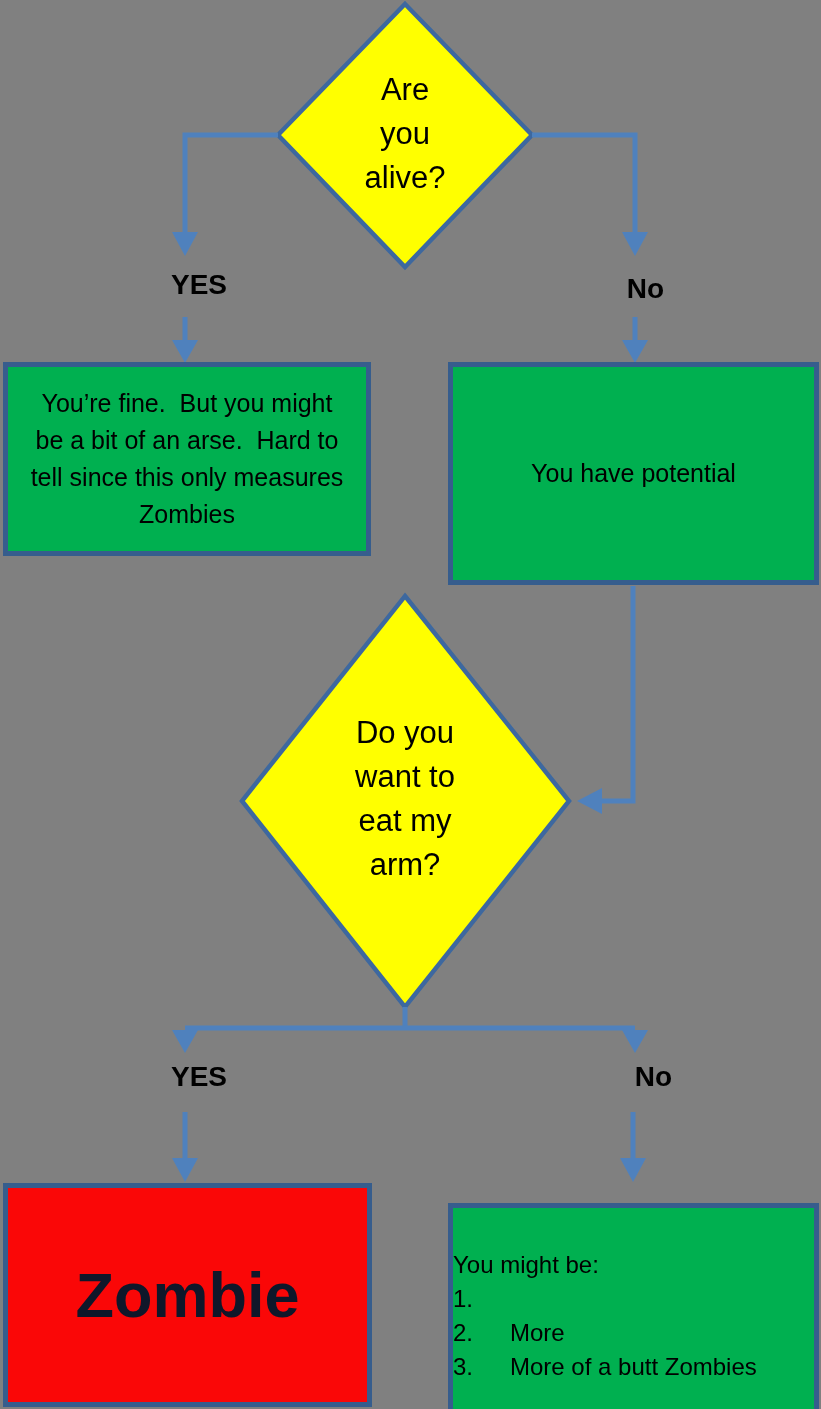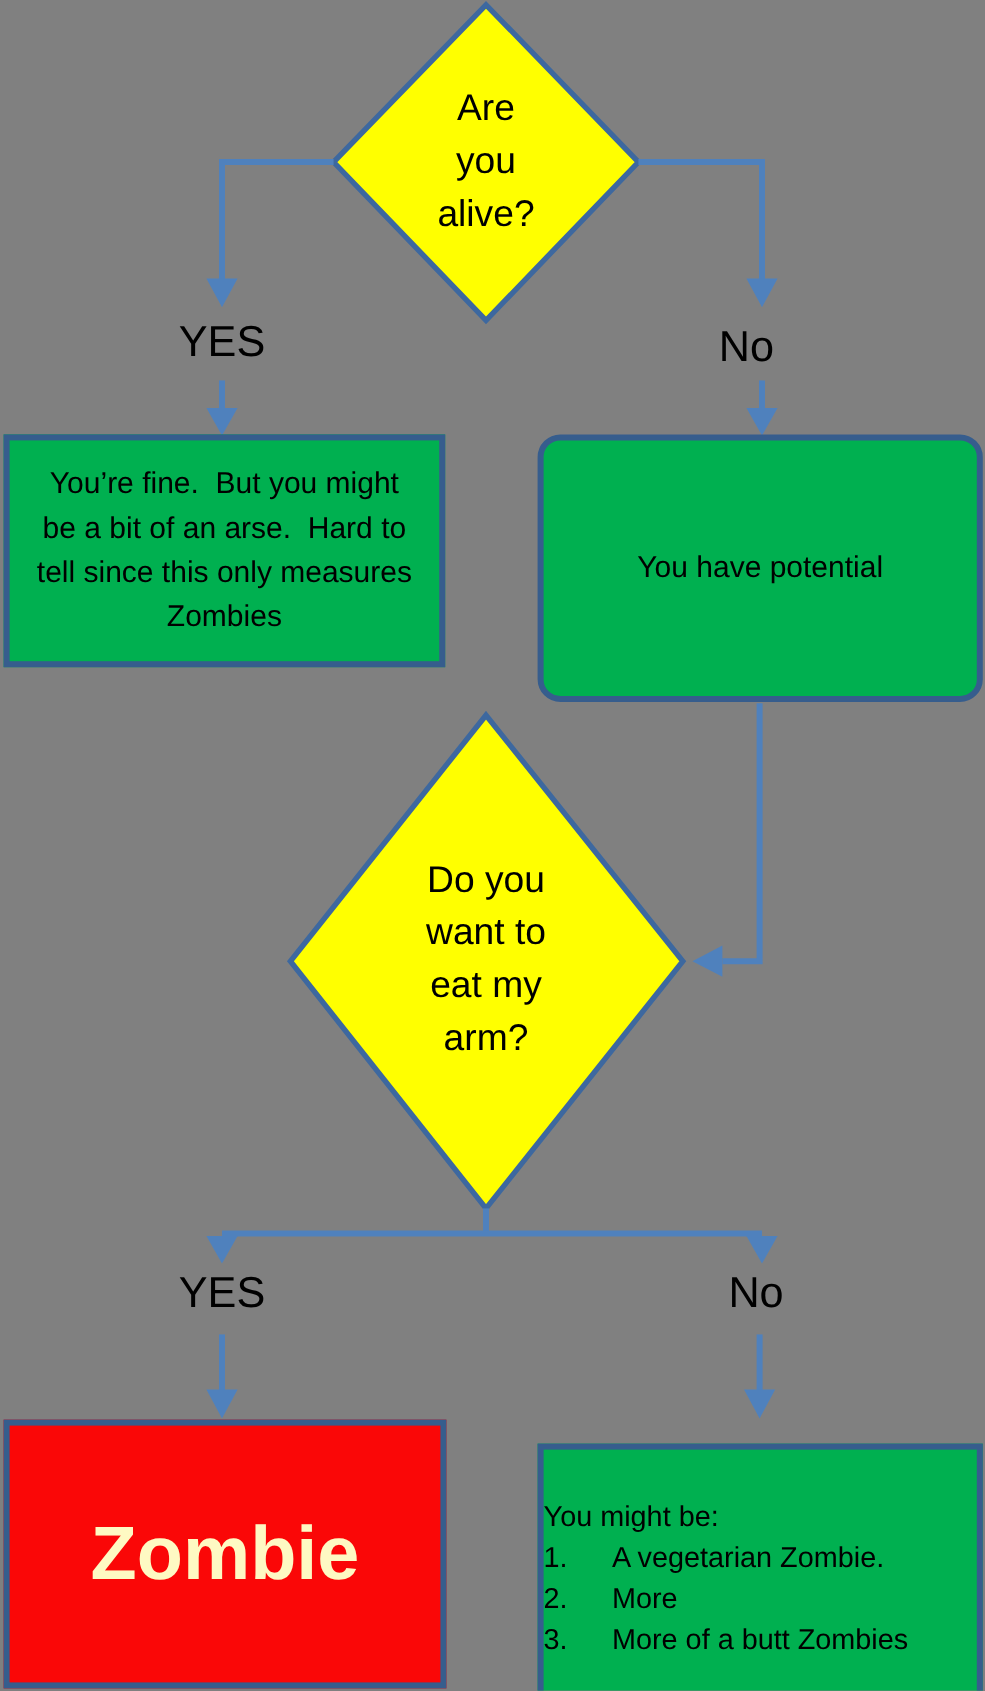--- a/index.html
+++ b/index.html
@@ -26,23 +26,23 @@
     left: 295px;
     width: 220px;
     text-align: center;
     font-size: 31px;
     line-height: 44px;
     white-space: pre-line;
   }
   .branch-label {
     position: absolute;
     width: 84px;
-    text-align: center;
-    font-size: 36px;
-    font-weight: 400;
+    text-align: right;
+    font-size: 28px;
+    font-weight: 700;
     line-height: 38px;
   }
   .outcome-box {
     position: absolute;
     box-sizing: border-box;
     background: #00B050;
     border: 5px solid #365D8D;
     display: flex;
     align-items: center;
     justify-content: center;
@@ -56,21 +56,21 @@
   .zombie-box {
     position: absolute;
     box-sizing: border-box;
     background: #FA0707;
     border: 5px solid #365D8D;
     display: flex;
     align-items: center;
     justify-content: center;
   }
   .zombie-text {
-    color: #fef9c3;
+    color: #0f172a;
     font-weight: bold;
     font-size: 63px;
   }
   .list-box {
     position: absolute;
     box-sizing: border-box;
     background: #00B050;
     border: 5px solid #365D8D;
     display: flex;
     flex-direction: column;
@@ -139,33 +139,32 @@
   <div class="branch-label" style="left:143px; top:1058px;">YES</div>
   <div class="branch-label" style="left:588px; top:1058px;">No</div>
 
   <div class="outcome-box" style="left:3px; top:362px; width:368px; height:194px;">
     <div class="outcome-text">You’re fine.  But you might
 be a bit of an arse.  Hard to
 tell since this only measures
 Zombies</div>
   </div>
 
-  <div class="outcome-box" style="left:448px; top:362px; width:371px; height:223px;border-radius:19px;">
+  <div class="outcome-box" style="left:448px; top:362px; width:371px; height:223px;">
     <div class="outcome-text">You have potential</div>
   </div>
 
   <div class="zombie-box" style="left:3px; top:1183px; width:369px; height:224px;">
     <div class="zombie-text">Zombie</div>
   </div>
 
   <div class="list-box" style="left:448px; top:1183px; width:371px; height:226px;">
     <div class="list-header">You might be:</div>
     <div class="list-row">
       <span class="list-number">1.</span>
-      <span class="list-text">A vegetarian Zombie.</span>
     </div>
     <div class="list-row">
       <span class="list-number">2.</span>
       <span class="list-text">More</span>
     </div>
     <div class="list-row">
       <span class="list-number">3.</span>
       <span class="list-text">More of a butt Zombies</span>
     </div>
   </div>

